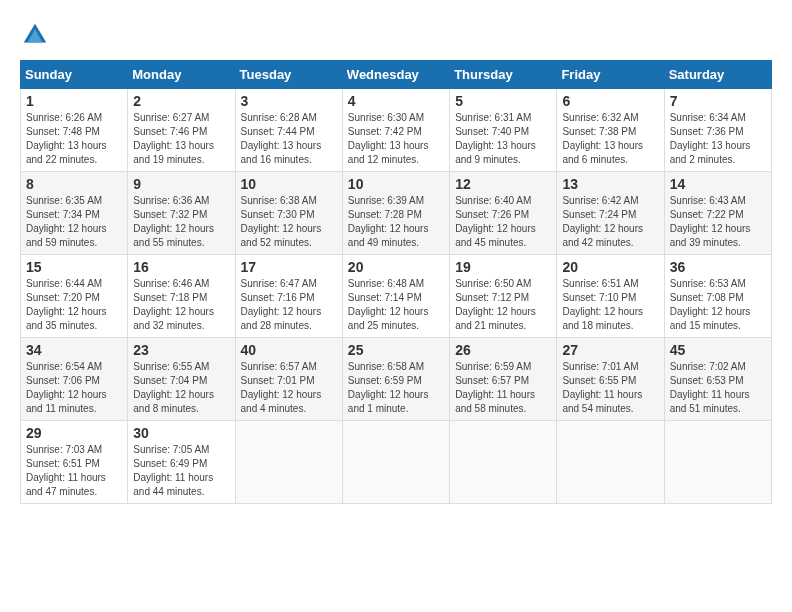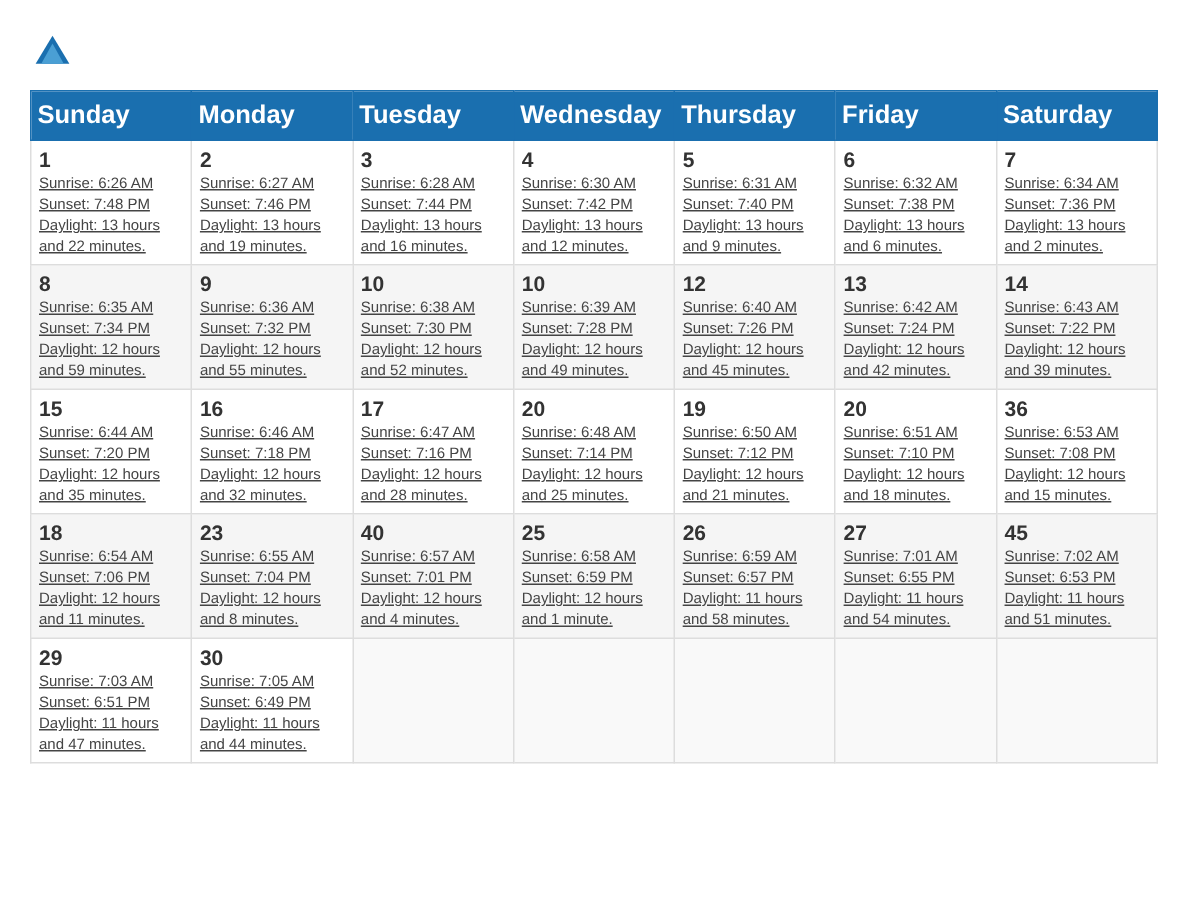--- a/index.html
+++ b/index.html
@@ -50,21 +50,21 @@
     table {
       width: 100%;
       border-collapse: collapse;
       font-size: 11px;
     }
     thead tr th {
       background-color: #1a6faf;
       color: #fff;
       padding: 6px 4px;
       text-align: left;
-      font-size: 17px;
+      font-size: 13px;
       font-weight: bold;
       border: 1px solid #1a6faf;
     }
     tbody tr td {
       border: 1px solid #ddd;
       padding: 4px 5px;
       vertical-align: top;
       background: #fff;
       min-height: 70px;
       width: calc(100% / 7);
@@ -76,21 +76,20 @@
       font-size: 14px;
       font-weight: bold;
       color: #333;
       display: block;
       margin-bottom: 2px;
     }
     .day-detail {
       font-size: 10px;
       color: #444;
       line-height: 1.4;
-      text-decoration: underline;
     }
     .empty {
       background: #f9f9f9 !important;
     }
   </style>
 </head>
 <body>
 
 <div class="header">
   <div class="logo">
@@ -206,21 +205,21 @@
           <span class="day-num">20</span>
           <div class="day-detail">Sunrise: 6:51 AM<br>Sunset: 7:10 PM<br>Daylight: 12 hours<br>and 18 minutes.</div>
         </td>
         <td>
           <span class="day-num">36</span>
           <div class="day-detail">Sunrise: 6:53 AM<br>Sunset: 7:08 PM<br>Daylight: 12 hours<br>and 15 minutes.</div>
         </td>
       </tr>
       <tr>
         <td>
-          <span class="day-num">18</span>
+          <span class="day-num">34</span>
           <div class="day-detail">Sunrise: 6:54 AM<br>Sunset: 7:06 PM<br>Daylight: 12 hours<br>and 11 minutes.</div>
         </td>
         <td>
           <span class="day-num">23</span>
           <div class="day-detail">Sunrise: 6:55 AM<br>Sunset: 7:04 PM<br>Daylight: 12 hours<br>and 8 minutes.</div>
         </td>
         <td>
           <span class="day-num">40</span>
           <div class="day-detail">Sunrise: 6:57 AM<br>Sunset: 7:01 PM<br>Daylight: 12 hours<br>and 4 minutes.</div>
         </td>

